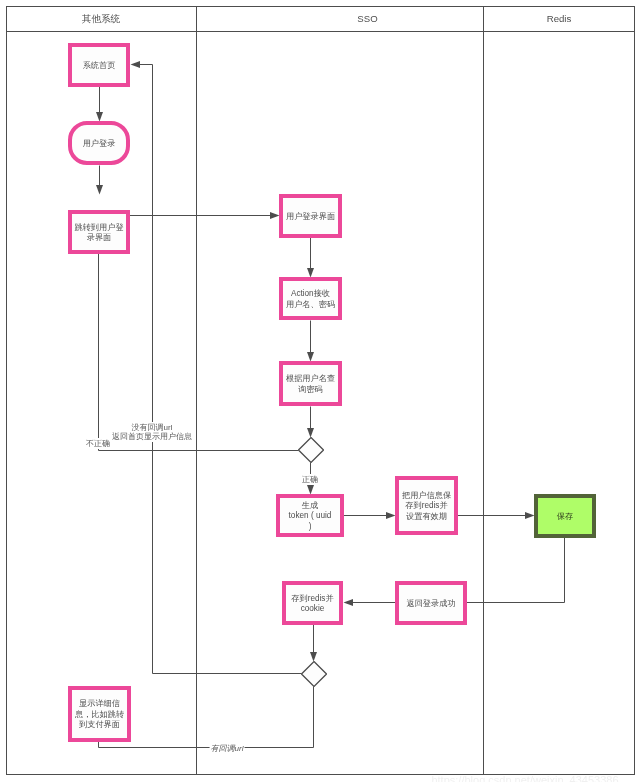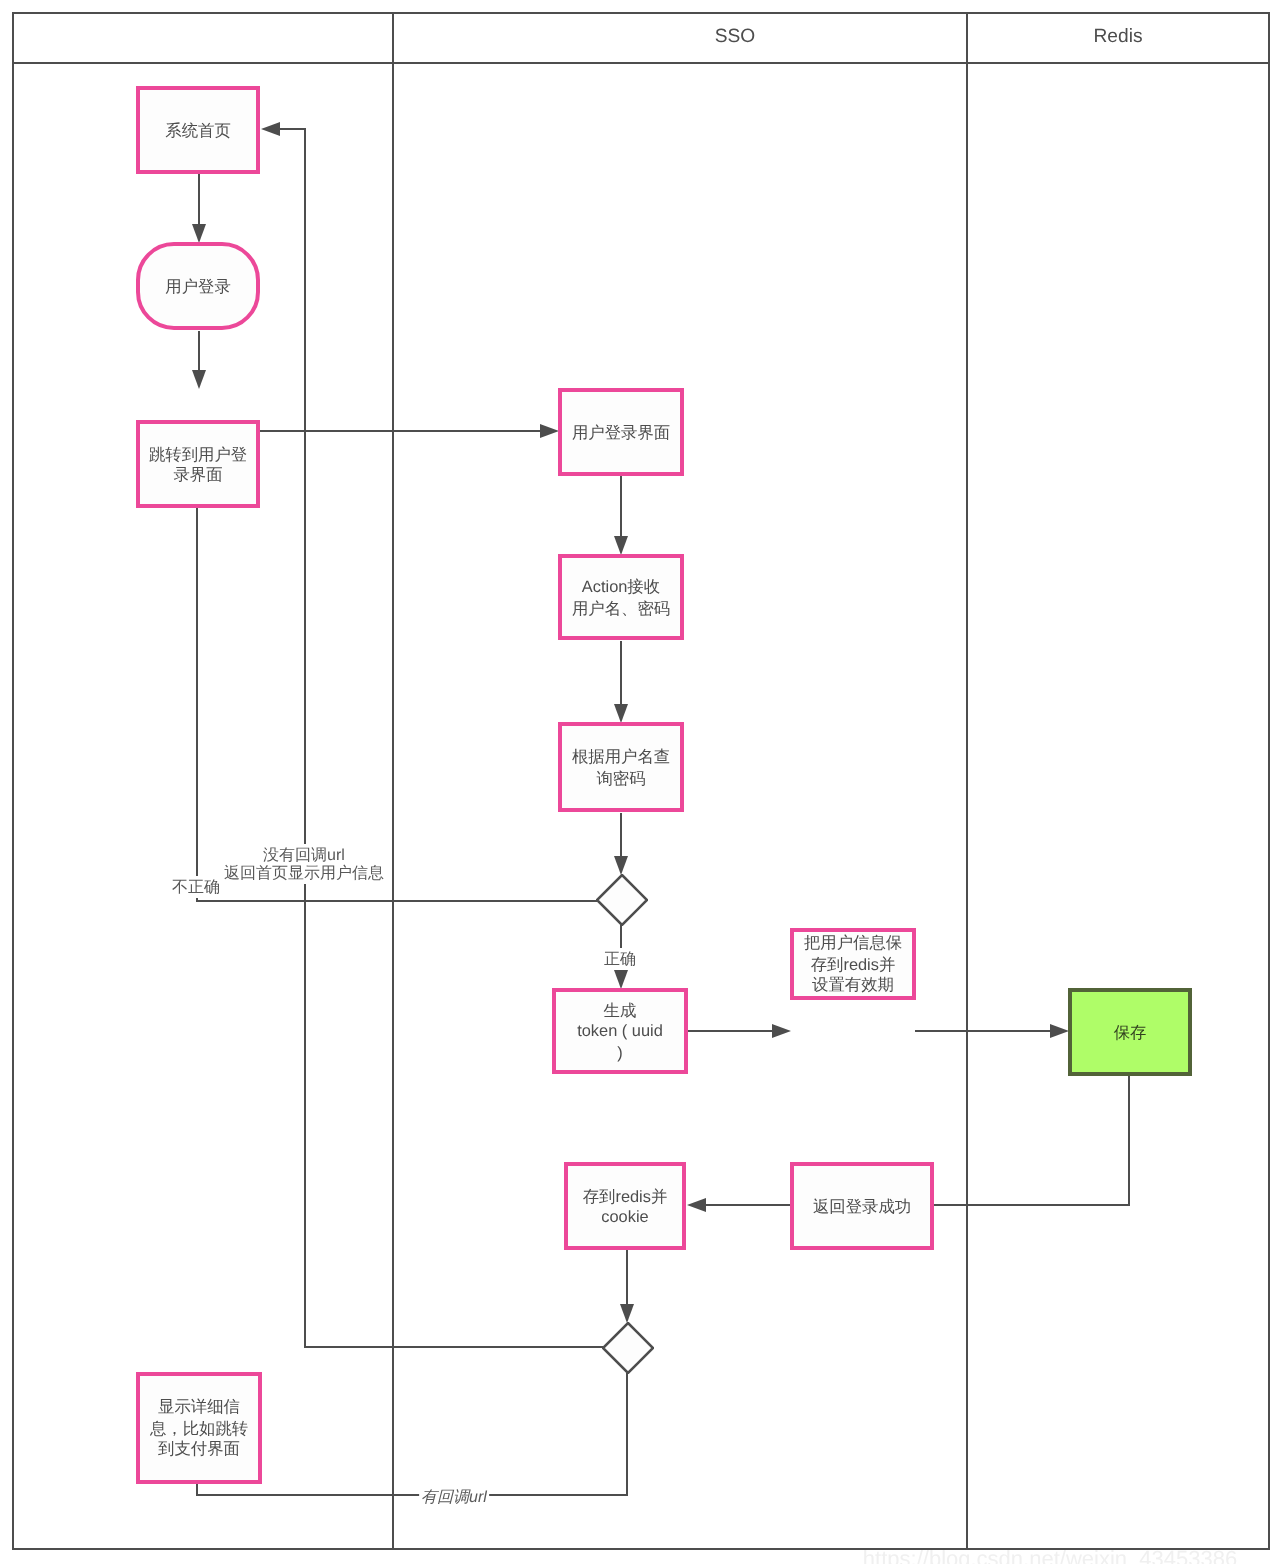--- a/index.html
+++ b/index.html
@@ -16,21 +16,21 @@
   .lane-title{position:absolute;text-align:center;color:#4d4d4d;font-size:9.6px;
               line-height:12px;white-space:nowrap;transform:translateZ(0);}
 
   
   svg#wires{position:absolute;left:0;top:0;display:block;}
   .edge{stroke:#4d4d4d;stroke-width:1;fill:none;}
   .arrowhead{fill:#4d4d4d;stroke:none;}
 
   
   .node{position:absolute;box-sizing:border-box;display:flex;align-items:center;
-        justify-content:center;background:#fdfdfd;border:2px solid #ec4899;}
+        justify-content:center;background:#fdfdfd;border:4px solid #ec4899;}
   .node.rounded{border-radius:19px;}
   .node.diamond{background:none;border:none;}
   .node.diamond > svg{position:absolute;left:0;top:0;}
   .node-text{position:relative;text-align:center;color:#4d4d4d;font-size:8.2px;transform:translateZ(0);
              line-height:10.4px;white-space:pre-line;padding-top:2px;}
   .node.highlight{background:#affd68;border-color:#526338;}
   .node.highlight .node-text{color:#31401f;}
 
   
   .edge-label{position:absolute;color:#595959;font-size:8px;line-height:9px;
@@ -48,20 +48,21 @@
 
 <div id="stage">
 
   <div id="frame" style="left: 6px; top: 6px; width: 629px; height: 769px; border-color: rgb(77, 77, 77);"></div>
   <div class="header-divider" style="left: 6px; top: 31px; width: 629px; background: rgb(77, 77, 77);"></div>
   <div id="lane-dividers">
       <div class="lane-divider" style="left: 196px; top: 6px; height: 769px; background: rgb(77, 77, 77);"></div>
       <div class="lane-divider" style="left: 483px; top: 6px; height: 769px; background: rgb(77, 77, 77);"></div>
     </div>
 
+  <div class="lane-title" style="left: 6px; width: 190px; top: 13px; color: rgb(77, 77, 77);">其他系统</div>
   <div class="lane-title" style="left: 196px; width: 287px; top: 13px; color: rgb(77, 77, 77); padding-left: 28px;">SSO</div>
   <div class="lane-title" style="left: 483px; width: 152px; top: 13px; color: rgb(77, 77, 77);">Redis</div>
 
   <svg id="wires" width="640" height="782" viewBox="0 0 640 782" xmlns="http://www.w3.org/2000/svg">
       <path d="M 99.5 121.5 L 96 112 L 103 112 Z" class="arrowhead" fill="#4d4d4d"></path>
       <path d="M 99.5 86.5 L 99.5 114.5" class="edge" stroke="#4d4d4d"></path>
       <path d="M 99.5 194.5 L 96 185 L 103 185 Z" class="arrowhead" fill="#4d4d4d"></path>
       <path d="M 99.5 165.5 L 99.5 187.5" class="edge" stroke="#4d4d4d"></path>
       <path d="M 279.5 215.5 L 270 219 L 270 212 Z" class="arrowhead" fill="#4d4d4d"></path>
       <path d="M 129.5 215.5 L 272.5 215.5" class="edge" stroke="#4d4d4d"></path>
@@ -116,21 +117,21 @@
       <div class="node diamond" style="left: 298px; top: 437px; width: 25px; height: 25px;">
         <svg width="26" height="26" viewBox="0 0 26 26">
           <path d="M 13 0.5 L 25.5 13 L 13 25.5 L 0.5 13 Z" fill="#fdfdfd" stroke="#4d4d4d" stroke-width="1.25"></path>
         </svg>
       </div>
       <div class="node" style="left: 276px; top: 494px; width: 68px; height: 43px;">
         <div class="node-text">生成
 token ( uuid
 )</div>
       </div>
-      <div class="node" style="left: 395px; top: 464px; width: 63px; height: 36px;">
+      <div class="node" style="left: 395px; top: 476px; width: 63px; height: 59px;">
         <div class="node-text">把用户信息保
 存到redis并
 设置有效期</div>
       </div>
       <div class="node highlight" style="left: 534px; top: 494px; width: 62px; height: 44px;">
         <div class="node-text">保存</div>
       </div>
       <div class="node" style="left: 282px; top: 581px; width: 61px; height: 44px;">
         <div class="node-text">存到redis并
 cookie</div>

